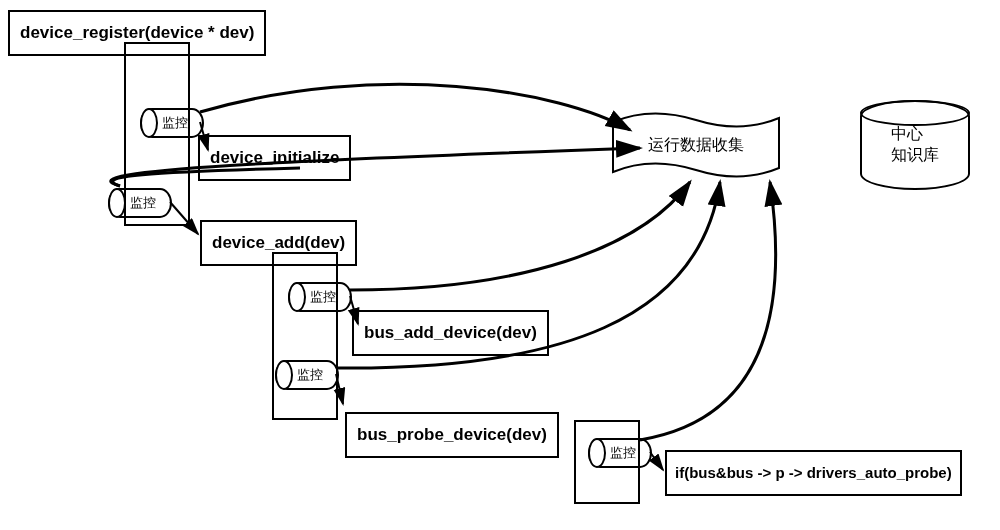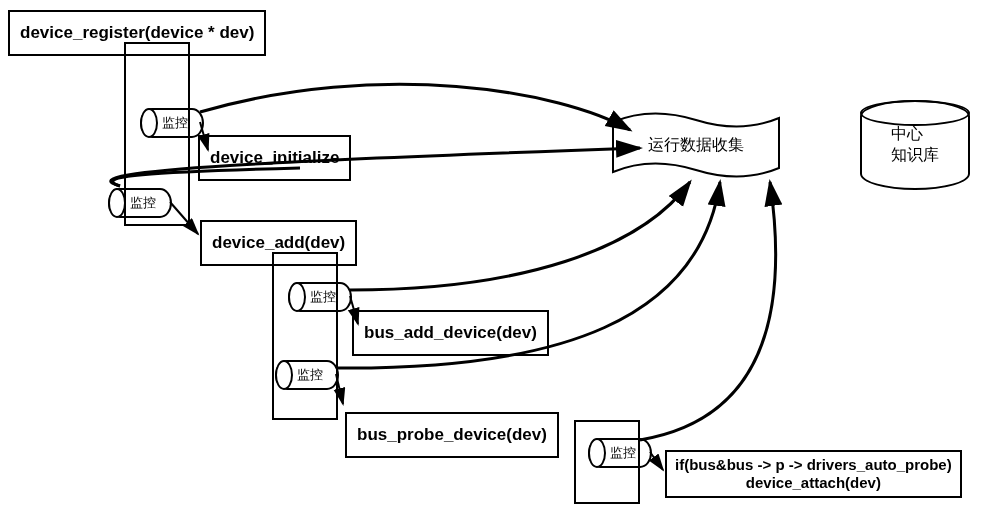--- a/index.html
+++ b/index.html
@@ -60,24 +60,23 @@
   svg.wires{position:absolute;left:0;top:0;width:1000px;height:530px;pointer-events:none;}
 </style>
 </head>
 <body>
 
 <div class="node" style="left:8px;top:10px;">device_register(device * dev)</div>
 <div class="node" style="left:198px;top:135px;">device_initialize</div>
 <div class="node" style="left:200px;top:220px;text-align:right;">device_add(dev)</div>
 <div class="node" style="left:340px;top:310px;margin-left:12px;">bus_add_device(dev)</div>
 <div class="node" style="left:345px;top:412px;">bus_probe_device(dev)</div>
-<div class="node" style="left:665px;top:450px;padding:4px 8px;">
+<div class="node" style="left:665px;top:450px;padding:12px 8px;">
   <div class="twoLine">
     <div>if(bus&amp;bus -&gt; p -&gt; drivers_auto_probe)</div>
-    <div>device_attach(dev)</div>
   </div>
 </div>
 
 <div class="barrel" style="left:140px;top:108px;">
     <span>监控</span>
   </div>
 <div class="barrel" style="left:108px;top:188px;">
     <span>监控</span>
   </div>
 <div class="barrel" style="left:288px;top:282px;">

